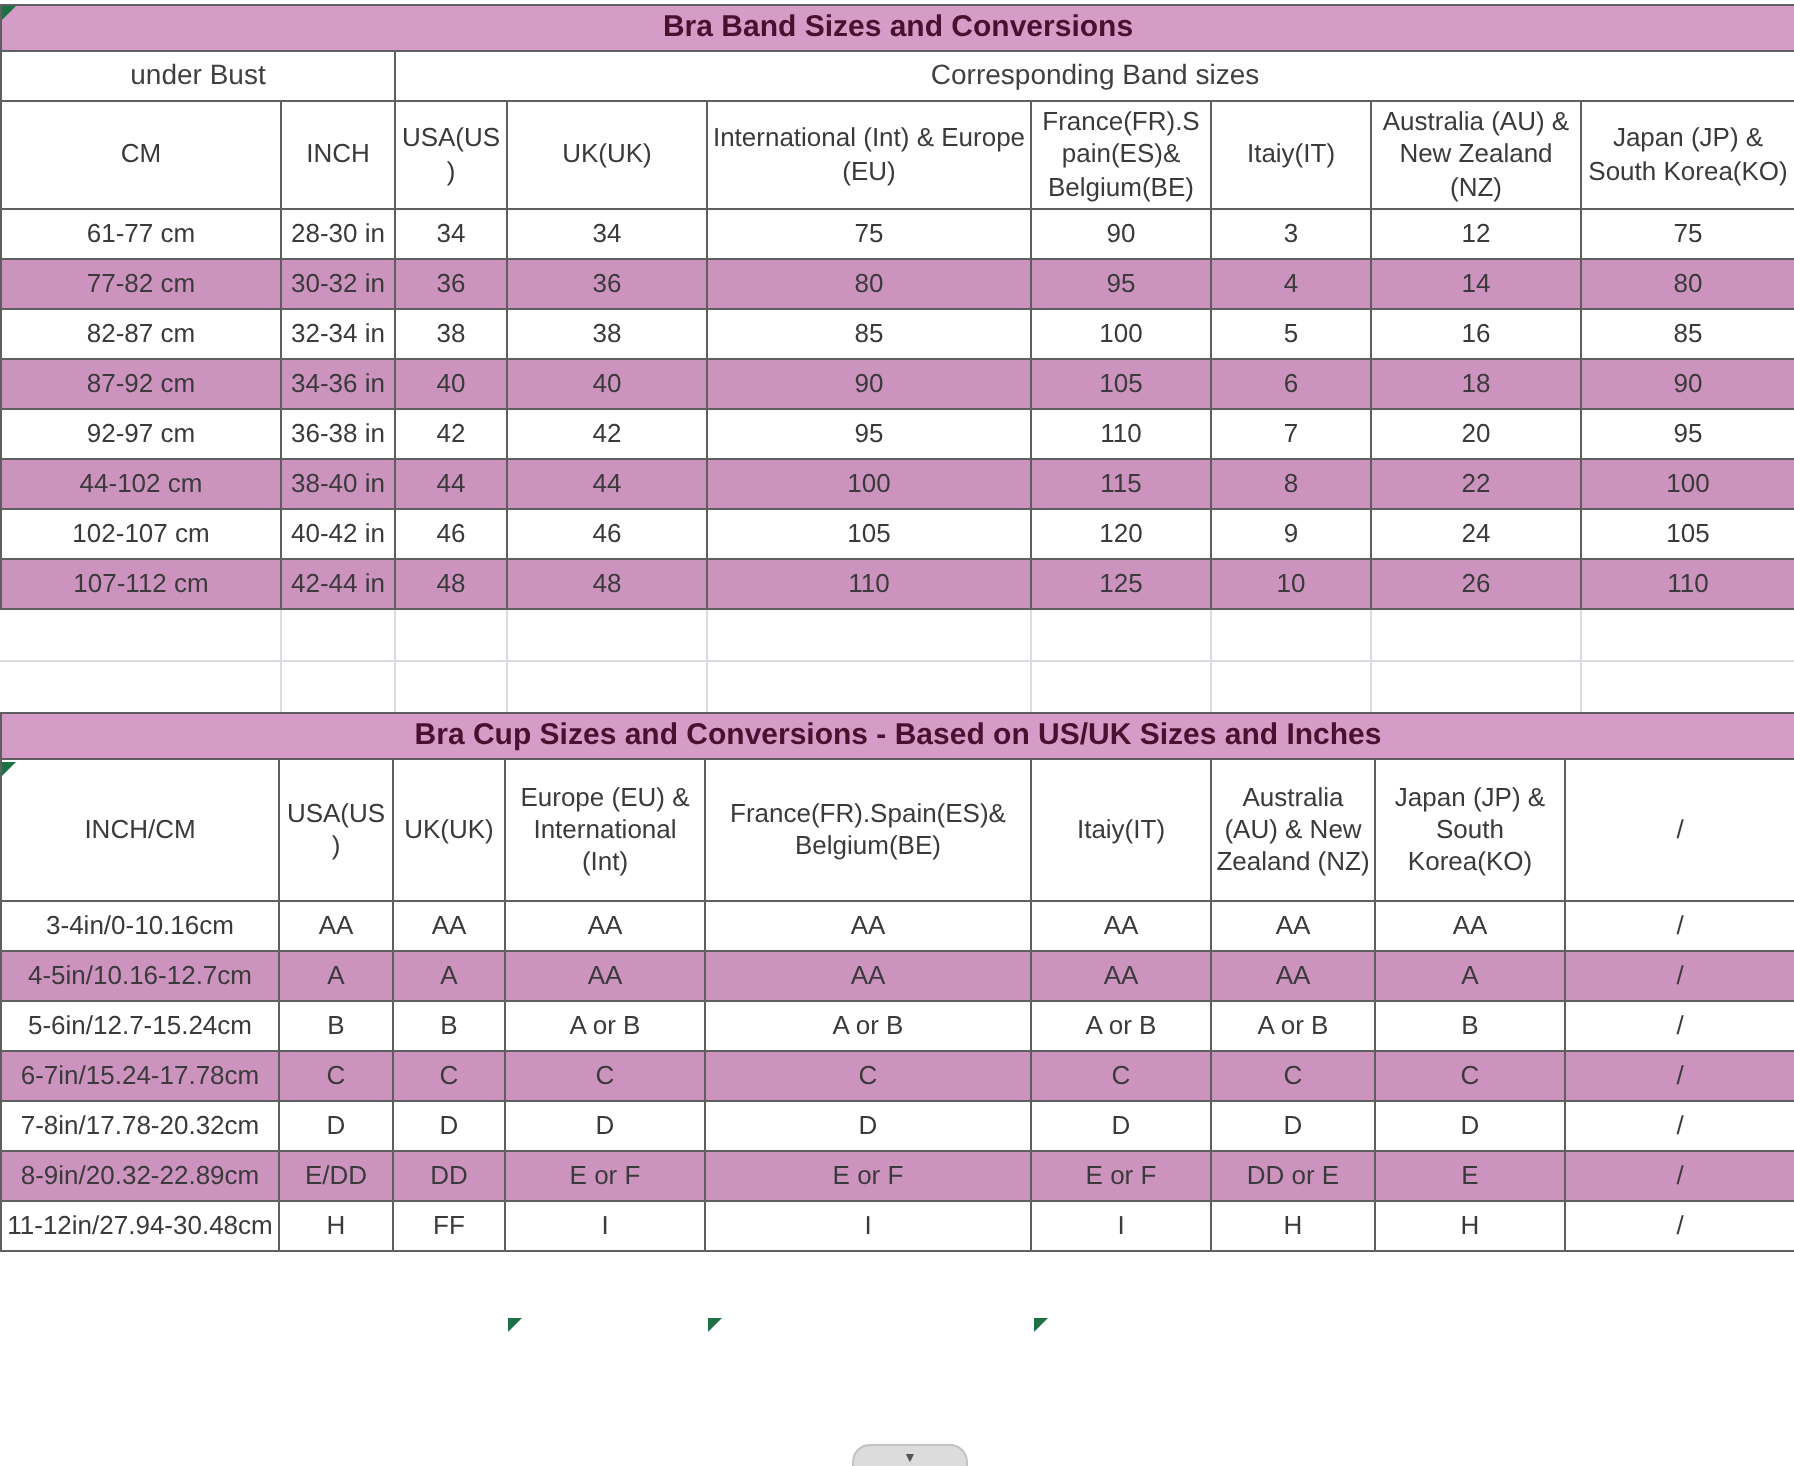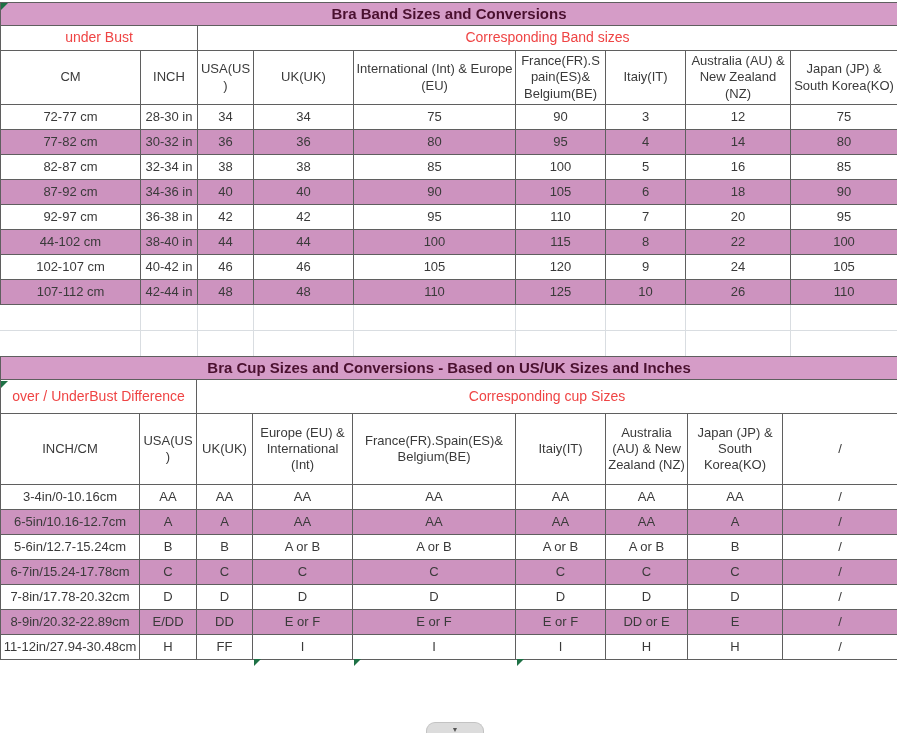--- a/index.html
+++ b/index.html
@@ -15,21 +15,21 @@
     text-align:center; vertical-align:middle;
     color:var(--cell-text,#3a3a3a);
     font-size:13px; line-height:1.25;
     padding:1px 2px; overflow:hidden; overflow-wrap:break-word;
   }
   .title-row td {
     background:var(--title-bar,#d59cc7);
     color:var(--title-text,#4a102f);
     font-weight:bold; font-size:15px; height:23px;
   }
-  .group-row td { font-size:14px; height:25px; color:#ef4444; }
+  .group-row td { font-size:14px; height:25px; color:#404040; }
   .colhead-row td { height:54px; }
   table.cup .group-row td { height:34px; }
   table.cup .colhead-row td { height:71px; }
   tbody td { height:25px; }
   tr.striped td { background:var(--striped-row,#cd93bf); }
   .gap { position:relative; width:897px; height:51px; background:#fff; }
   .gap .v { position:absolute; top:0; bottom:0; width:1px; background:var(--gridline,#d9dde1); }
   .gap .h { position:absolute; left:0; right:0; top:25px; height:1px; background:var(--gridline,#d9dde1); }
   .err-marker {
     position:absolute; width:0; height:0;
@@ -75,21 +75,21 @@
           <td>UK(UK)</td>
           <td>International (Int) &amp; Europe (EU)</td>
           <td>France(FR).Spain(ES)&amp; Belgium(BE)</td>
           <td>Itaiy(IT)</td>
           <td>Australia (AU) &amp; New Zealand (NZ)</td>
           <td>Japan (JP) &amp; South Korea(KO)</td>
         </tr>
     </tbody>
     <tbody id="band-body">
         <tr>
-          <td>72-77 cm</td>
+          <td>61-77 cm</td>
           <td>28-30 in</td>
           <td>34</td>
           <td>34</td>
           <td>75</td>
           <td>90</td>
           <td>3</td>
           <td>12</td>
           <td>75</td>
         </tr>
         <tr class="striped">
@@ -193,24 +193,20 @@
         <col style="width:163px">
         <col style="width:90px">
       <col style="width:82px">
         <col style="width:95px">
         <col style="width:115px">
     </colgroup>
     <tbody>
       <tr class="title-row">
         <td colspan="9">Bra Cup Sizes and Conversions - Based on US/UK Sizes and Inches</td>
       </tr>
-      <tr class="group-row">
-        <td colspan="2">over / UnderBust Difference</td>
-        <td colspan="7">Corresponding cup Sizes</td>
-      </tr>
       <tr class="colhead-row" id="cup-colhead-row">
           <td>INCH/CM</td>
           <td>USA(US)</td>
           <td>UK(UK)</td>
           <td>Europe (EU) &amp; International (Int)</td>
           <td>France(FR).Spain(ES)&amp; Belgium(BE)</td>
           <td>Itaiy(IT)</td>
           <td>Australia (AU) &amp; New Zealand (NZ)</td>
           <td>Japan (JP) &amp; South Korea(KO)</td>
           <td>/</td>
@@ -222,21 +218,21 @@
           <td>AA</td>
           <td>AA</td>
           <td>AA</td>
           <td>AA</td>
           <td>AA</td>
           <td>AA</td>
           <td>AA</td>
           <td>/</td>
         </tr>
         <tr class="striped">
-          <td>6-5in/10.16-12.7cm</td>
+          <td>4-5in/10.16-12.7cm</td>
           <td>A</td>
           <td>A</td>
           <td>AA</td>
           <td>AA</td>
           <td>AA</td>
           <td>AA</td>
           <td>A</td>
           <td>/</td>
         </tr>
         <tr>

